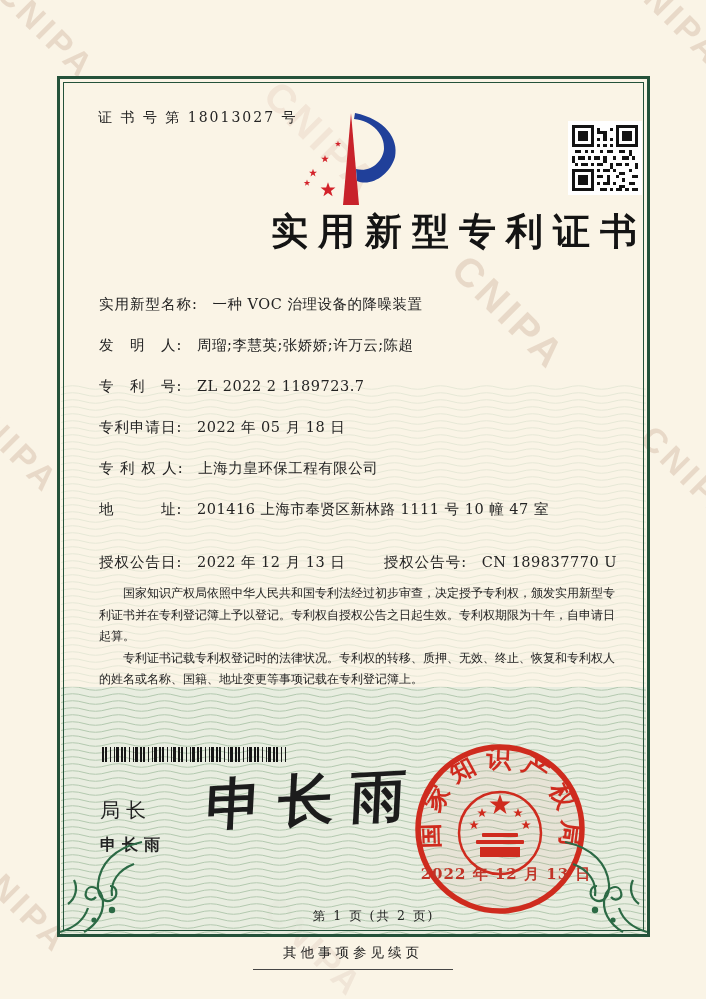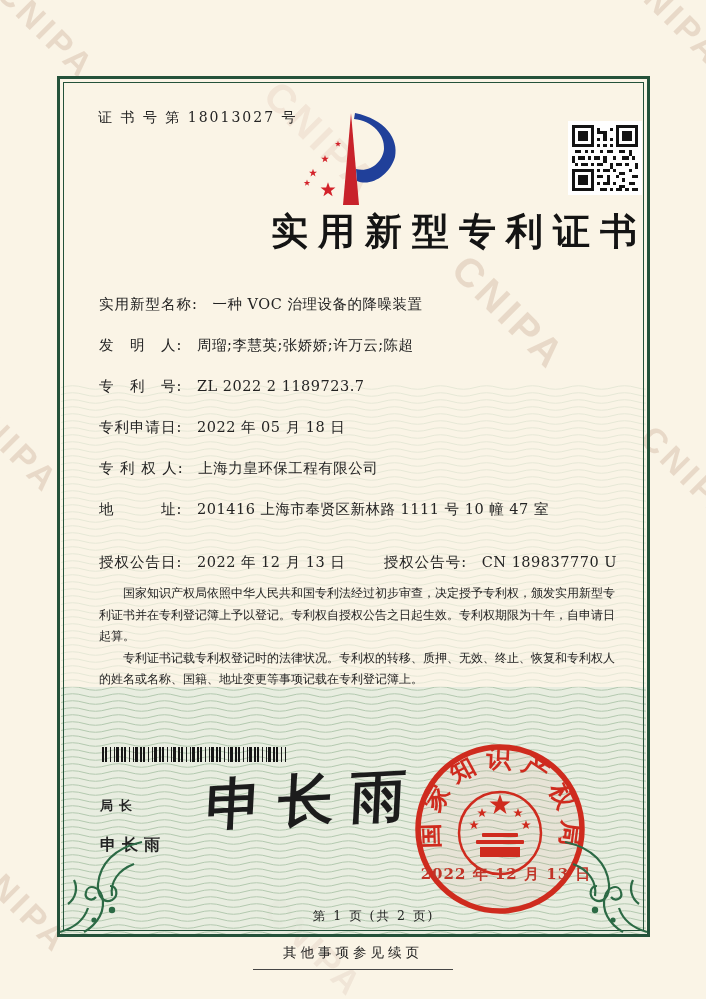--- a/index.html
+++ b/index.html
@@ -27,21 +27,21 @@
   .grant{position:absolute;left:39px;top:470px;right:30px;font-size:14.5px;line-height:26px;
          display:flex;white-space:nowrap;gap:32px;}
   .grant-left{width:284px;}
   .paras{position:absolute;left:39px;top:504px;width:516px;font-size:12px;line-height:1.8;
          text-align:justify;}
   .paras p{margin:0;text-indent:2em;}
   .barcode{position:absolute;left:42px;top:668px;width:184px;height:15px;
     background:repeating-linear-gradient(90deg,#161616 0 2px,rgba(0,0,0,0) 2px 3px,
       #161616 3px 5px,rgba(0,0,0,0) 5px 8px,#161616 8px 9px,rgba(0,0,0,0) 9px 12px,
       #161616 12px 13px,rgba(0,0,0,0) 13px 14px,#161616 14px 17px,rgba(0,0,0,0) 17px 19px);}
-  .signer-title{position:absolute;left:40px;top:718px;font-size:13px;font-weight:700;letter-spacing:6px;}
+  .signer-title{position:absolute;left:40px;top:718px;font-size:20px;font-weight:400;letter-spacing:6px;}
   .signer-name{position:absolute;left:40px;top:756px;font-size:16px;font-weight:700;letter-spacing:6px;}
   .signature{position:absolute;left:146px;top:684px;font-size:56px;font-weight:700;
              letter-spacing:16px;color:#1c1c1c;transform:rotate(-3deg) skewX(-6deg);
              white-space:nowrap;}
   .seal{position:absolute;left:352px;top:662px;width:176px;height:176px;}
   .seal-date{position:absolute;left:348px;top:786px;width:196px;text-align:center;
              color:#c13427;font-size:15px;font-weight:700;letter-spacing:1px;}
   .page-no{position:absolute;left:0;right:0;top:829px;text-align:center;font-size:12.5px;
            letter-spacing:2px;margin-left:40px;}
   .orn{position:absolute;bottom:-6px;width:94px;height:106px;}

